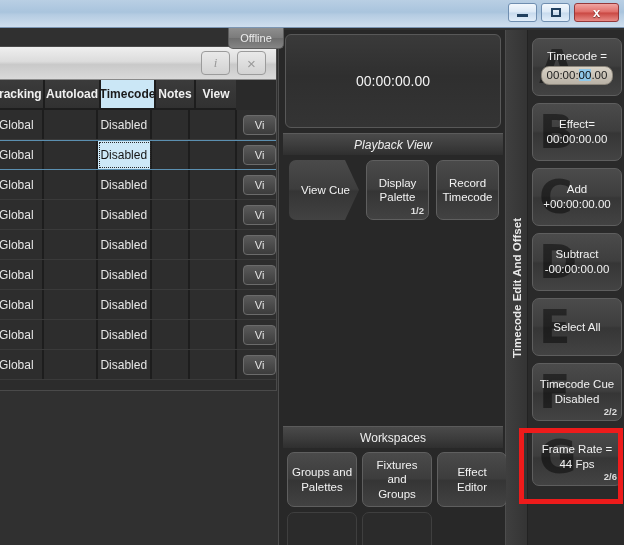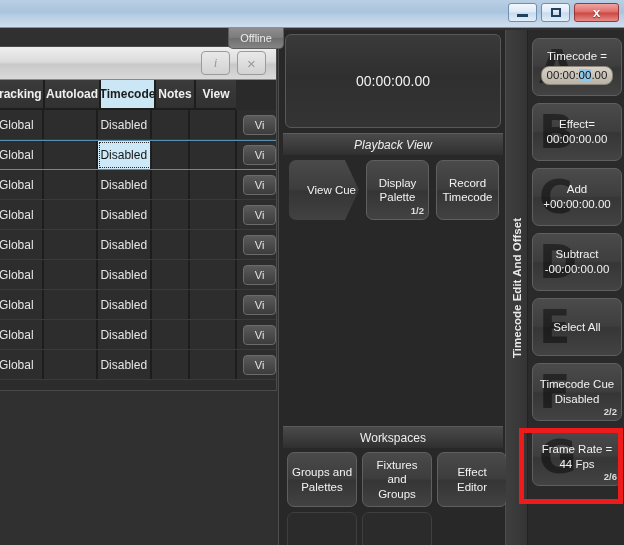--- a/index.html
+++ b/index.html
@@ -195,21 +195,21 @@
   .soft-btn.empty { background: #2b2b2b; border-color: #3f3f3f; }
   .pb-btn { width: 63px; height: 60px; }
   .ws-btn { width: 70px; height: 55px; }
 
   
   .pennant {
     width: 70px;
     clip-path: polygon(0 0, 80% 0, 100% 50%, 80% 100%, 0 100%);
     border: none;
     background: linear-gradient(to bottom, #4a4a4a 0%, #3d3d3d 48%, #353535 52%, #424242 100%);
-    justify-content: flex-end; padding-left: 6px;
+    justify-content: center; padding-left: 6px;
   }
 
   .btn-page {
     position: absolute; right: 4px; bottom: 2px;
     font-size: 9.5px; color: #dcdcdc; font-weight: bold;
   }
 
   
   .right-panel {
     position: absolute; left: 506px; top: 30px;

